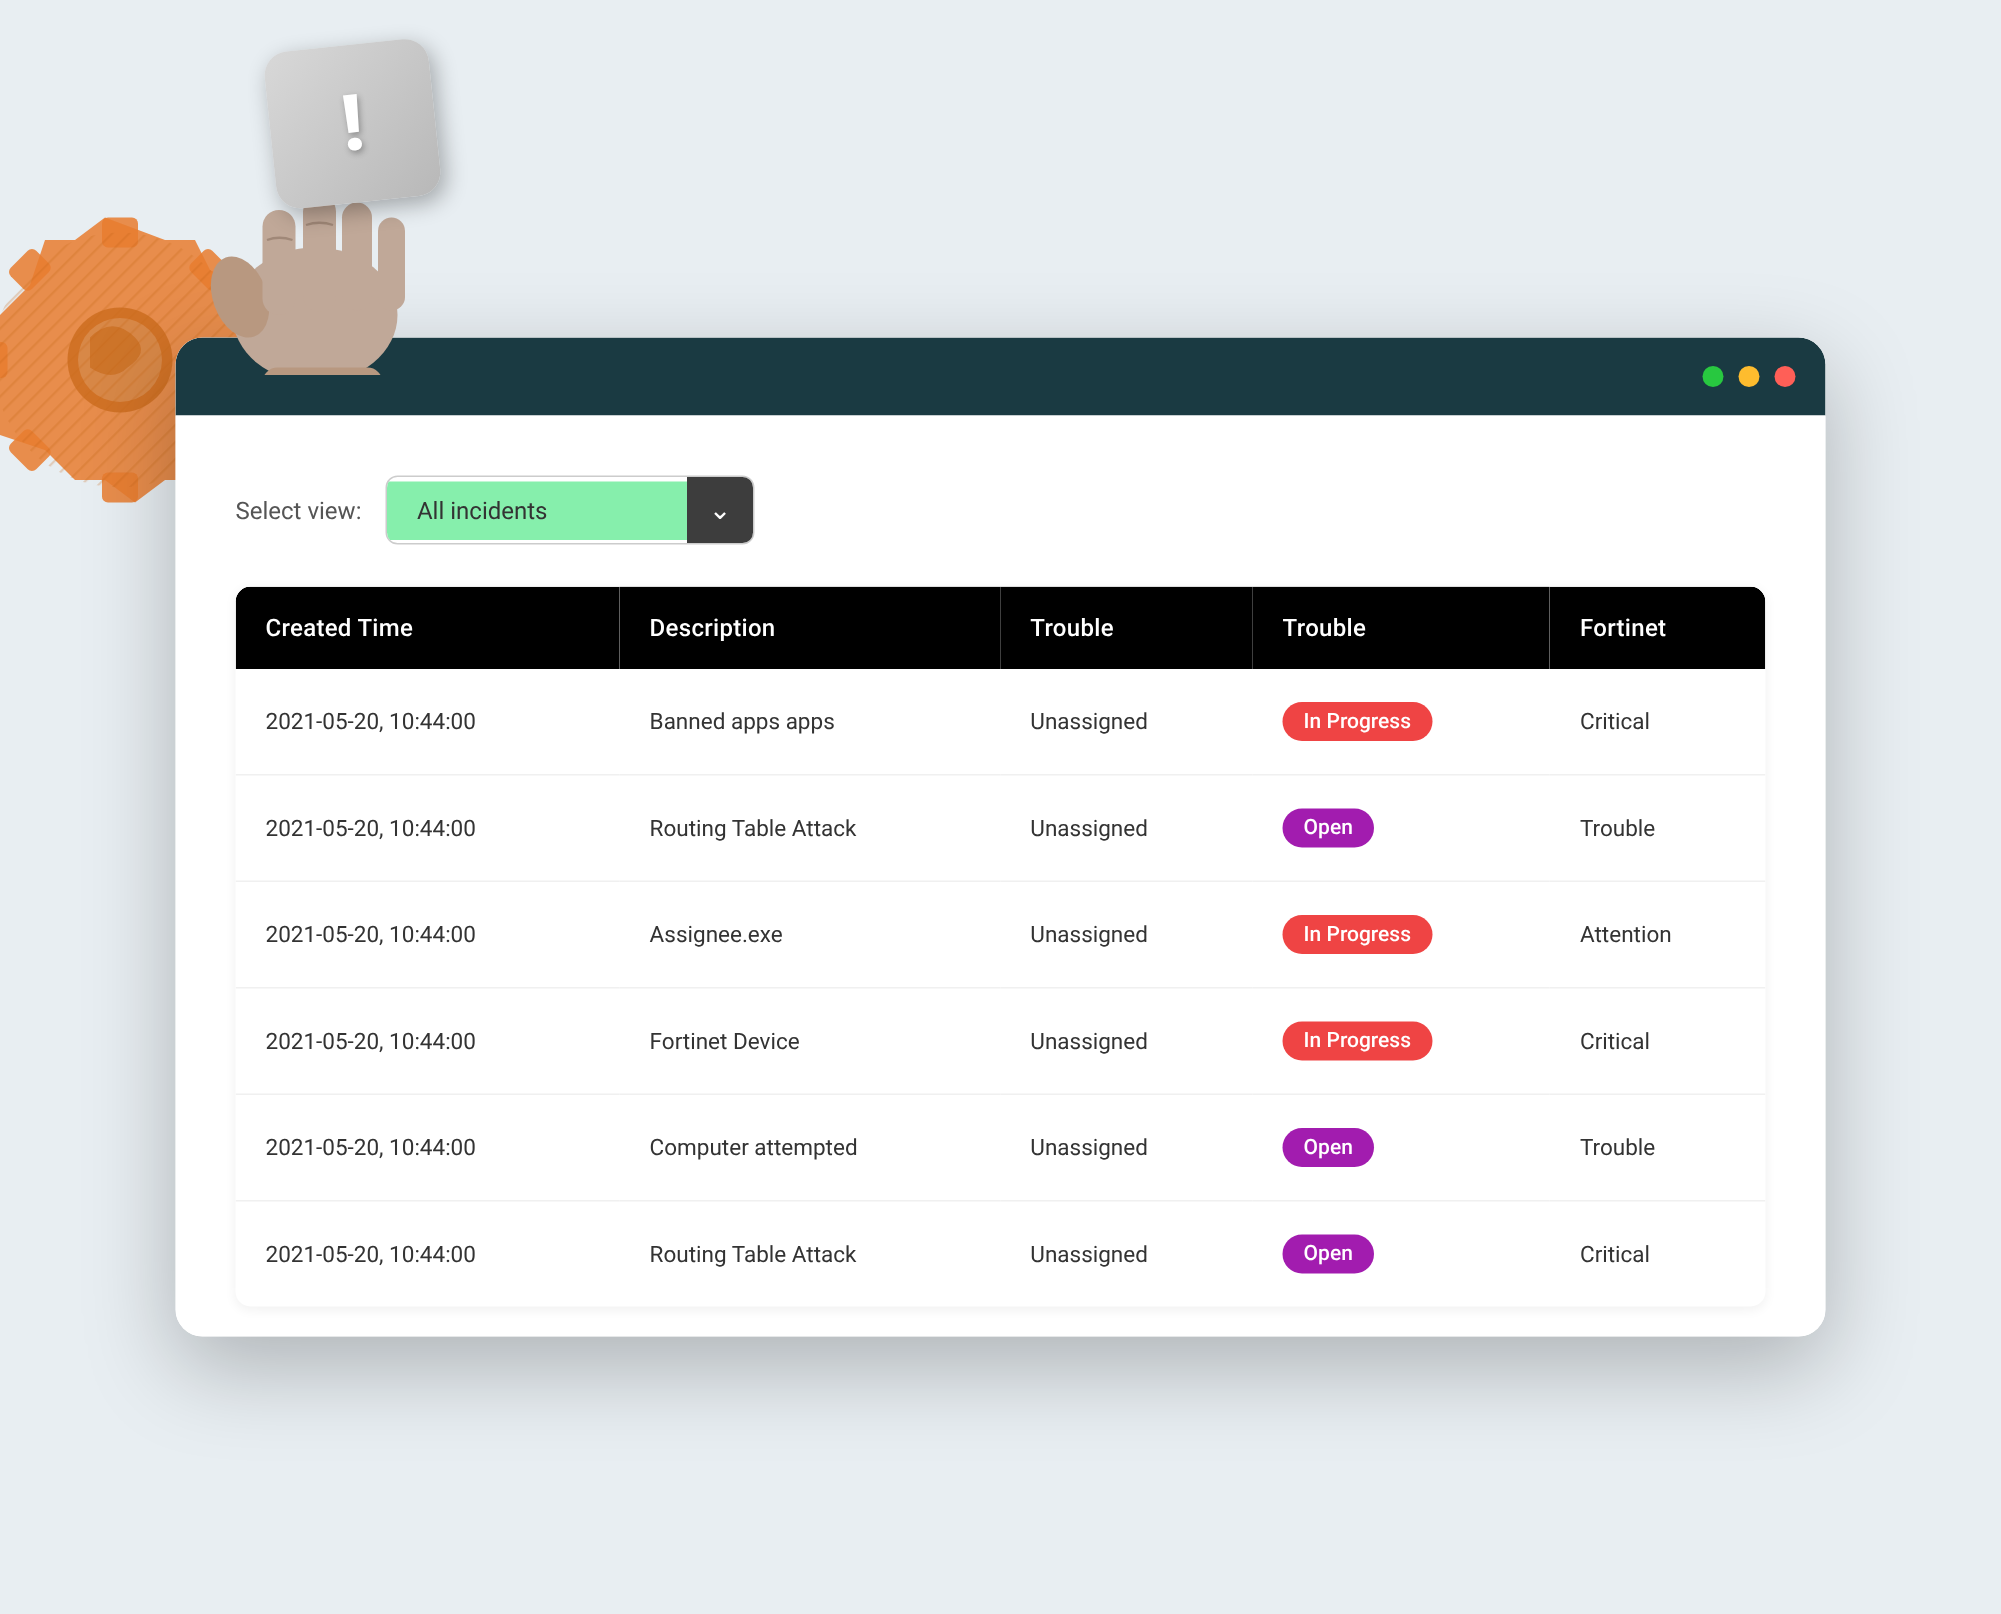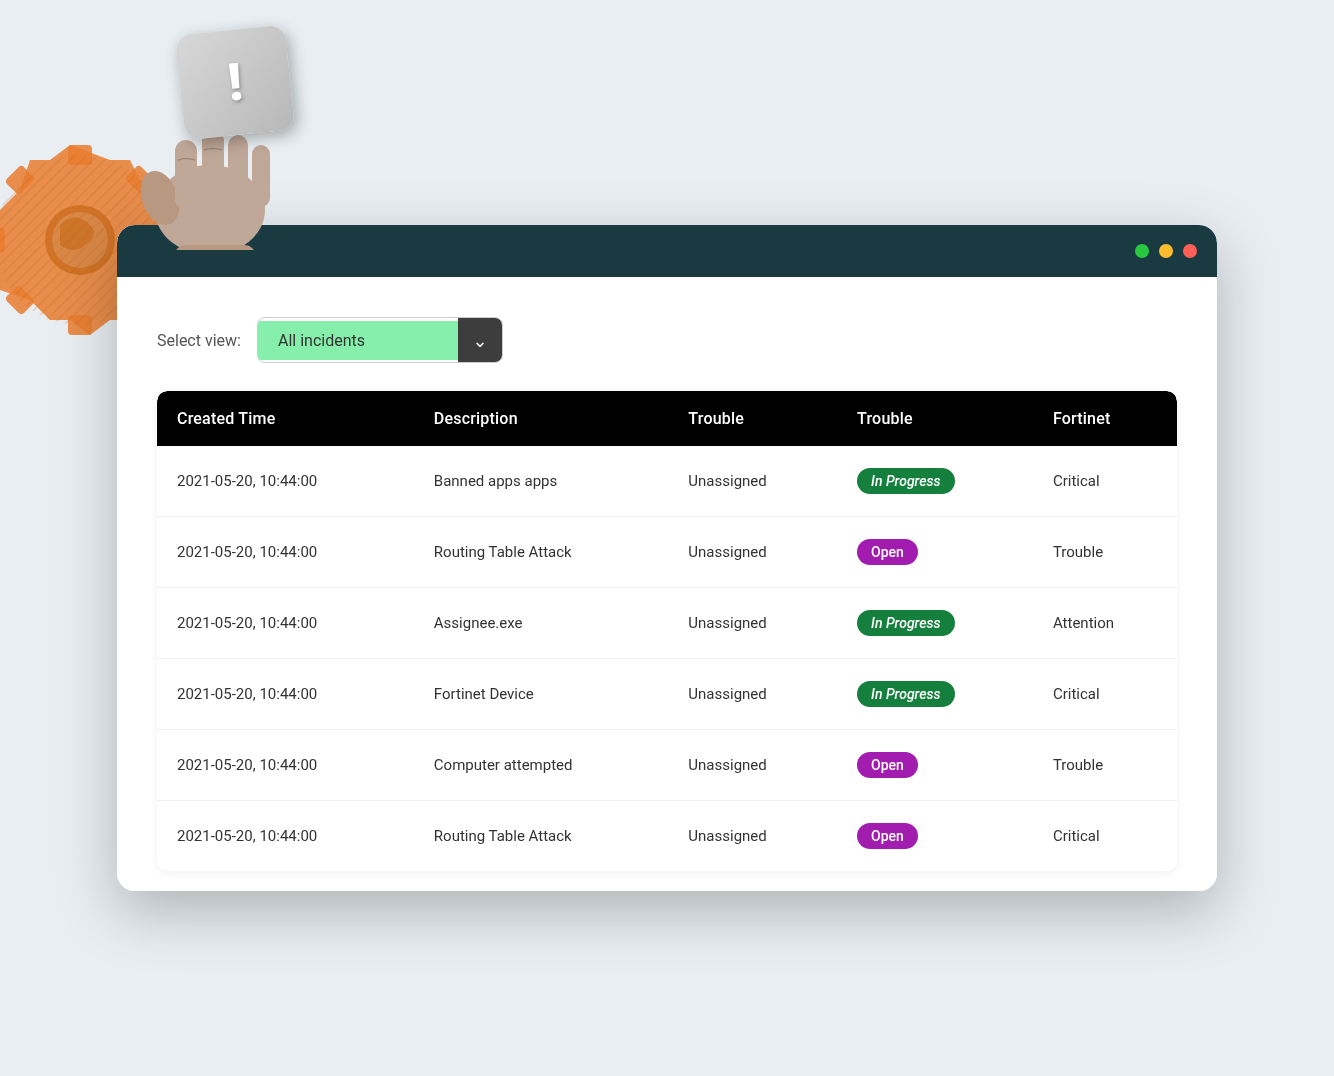--- a/index.html
+++ b/index.html
@@ -144,21 +144,21 @@
 
     .status-badge {
       display: inline-block;
       padding: 5px 14px;
       border-radius: 20px;
       font-size: 14px;
       font-weight: 500;
       color: #fff;
     }
 
-    .badge-in-progress { background: #15803d; font-style: italic; }
+    .badge-in-progress { background: #ef4444; }
     .badge-open { background: #a21caf; }
 
     
     .table-wrapper {
       border-radius: 10px;
       overflow: hidden;
       box-shadow: 0 2px 8px rgba(0,0,0,0.06);
     }
 
     

